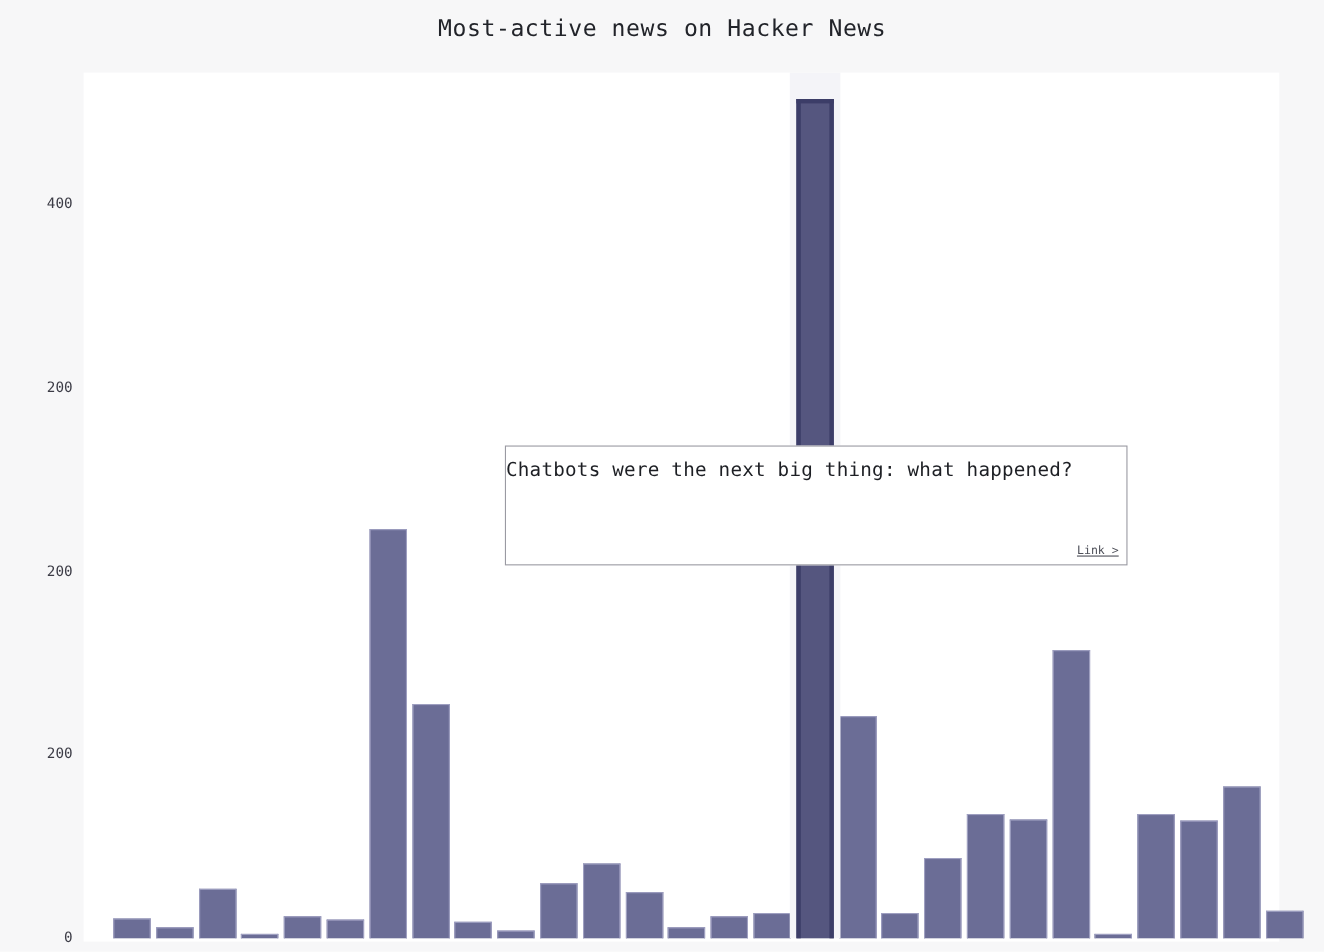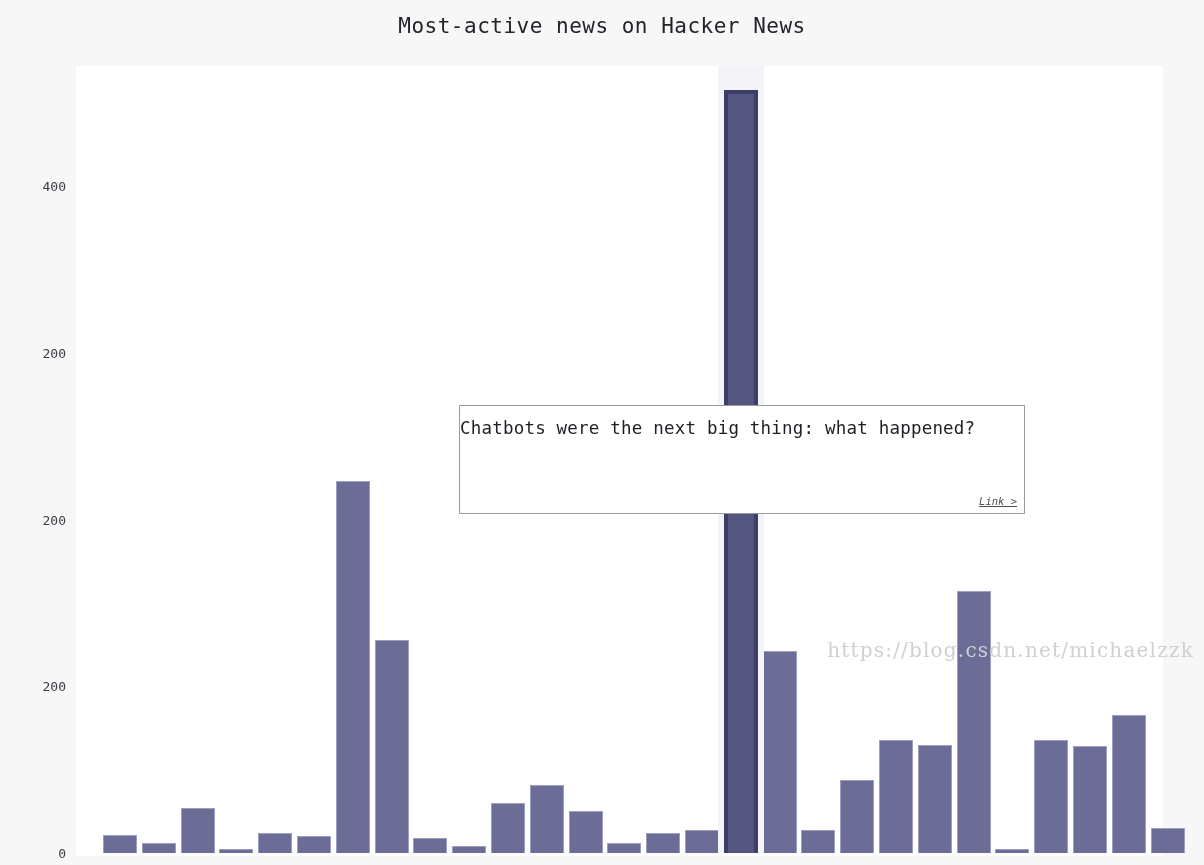--- a/index.html
+++ b/index.html
@@ -102,21 +102,20 @@
   }
   #tooltip-link {
     position: absolute;
     right: 7px; bottom: 6px;
     font-size: 10.5px;
     color: #4d4f58;
     text-decoration: underline;
     font-family: "DejaVu Sans Mono", "Liberation Mono", monospace;
     white-space: pre;
     cursor: pointer;
-    font-style: italic;
   }
   
   #watermark {
     position: absolute;
     right: 10px; bottom: 12px;
     font-size: 20px;
     color: #cfcfd4;
     letter-spacing: 1.2px;
     font-family: "DejaVu Serif", "Liberation Serif", serif;
     white-space: pre;
@@ -171,15 +170,14 @@
         <div class="bar" style="left: 1035.8px; width: 34px; bottom: 3px; height: 138.361px;"></div>
         <div class="bar" style="left: 1074.6px; width: 34px; bottom: 3px; height: 25.005px;"></div>
       </div>
   </div>
 
   <div id="tooltip">
     <div id="tooltip-title">Chatbots were the next big thing: what happened?</div>
     <a id="tooltip-link">Link &gt;</a>
   </div>
 
-  <div id="watermark">https://blog.csdn.net/michaelzzk</div>
 
 </div>
 
 </body></html>

